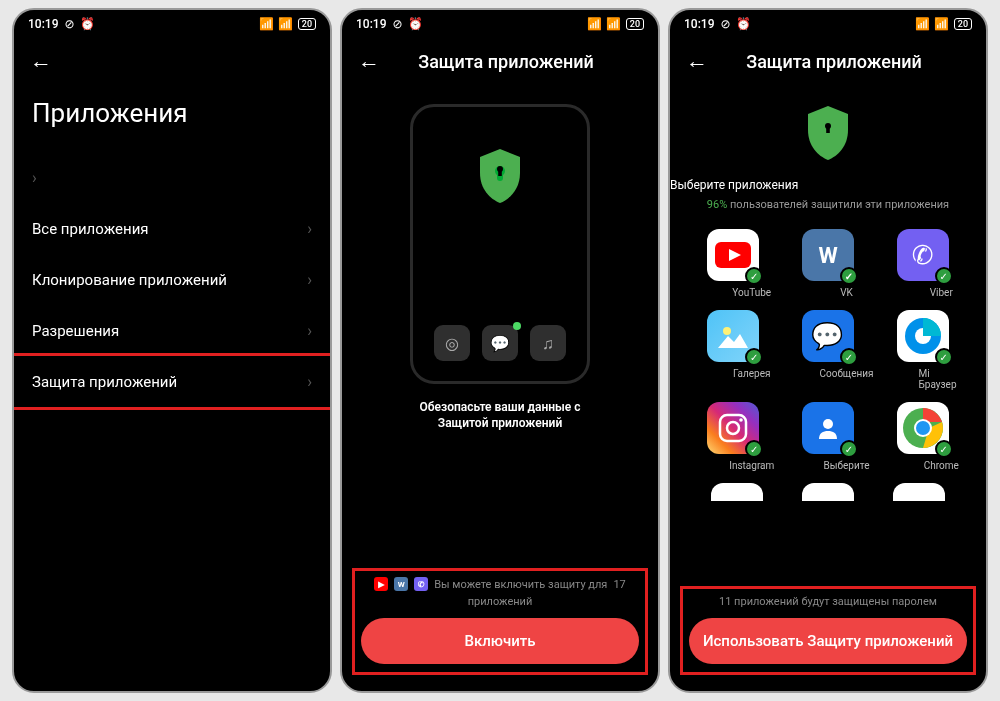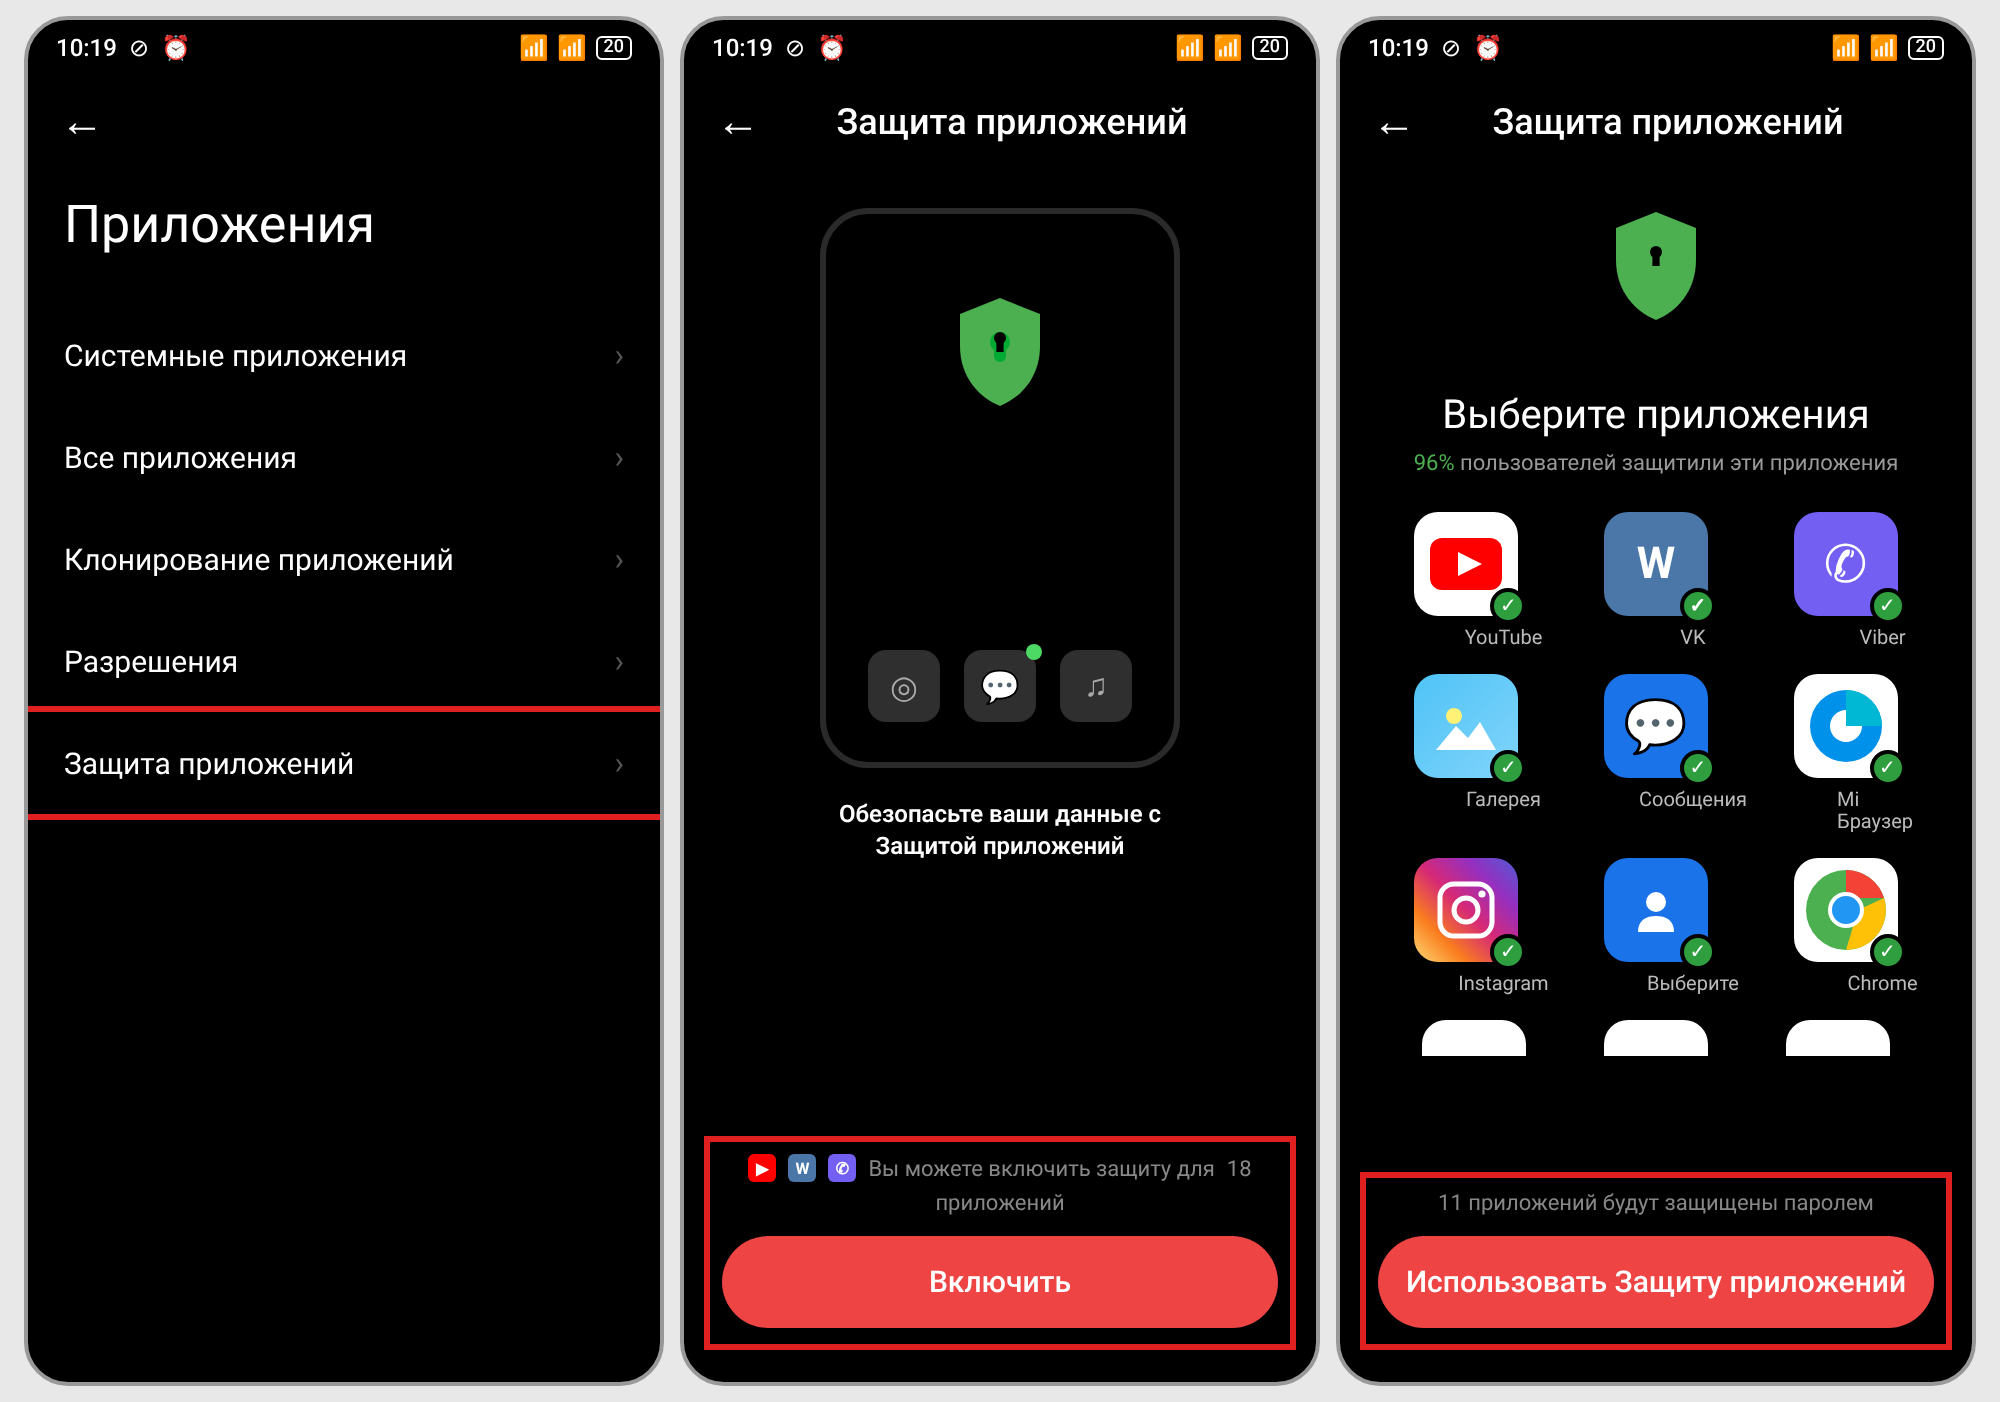--- a/index.html
+++ b/index.html
@@ -162,24 +162,23 @@
   .highlight-box {
     border: 3px solid #e02020;
     padding: 2px 6px 8px;
   }
   
   .shield3 {
     width: 48px;
     margin: 20px auto 12px;
   }
   .sel-title {
-    text-align: center;
-    font-size: 20px;
+    text-align: left;
+    font-size: 12px;
     margin-bottom: 6px;
-    margin-top: 17px;
   }
   .sel-sub {
     text-align: center;
     font-size: 11px;
     color: #999;
     margin-bottom: 18px;
   }
   .sel-sub .pct { color: #4caf50; }
   .app-grid {
     display: grid;
@@ -249,21 +248,20 @@
       <span>📶</span>
       <span style="border:1px solid #fff;border-radius:3px;padding:0 3px;font-size:9px;">20</span>
     </div>
   </div>
   <div class="back-row">
     <span class="back-arrow">←</span>
   </div>
   <div class="big-title">Приложения</div>
 
   <div class="list-item">
-    <span>Системные приложения</span>
     <span class="chev">›</span>
   </div>
   <div class="list-item">
     <span>Все приложения</span>
     <span class="chev">›</span>
   </div>
   <div class="list-item">
     <span>Клонирование приложений</span>
     <span class="chev">›</span>
   </div>
@@ -317,21 +315,21 @@
     <span>Защитой приложений</span>
   </div>
 
   <div class="bottom-area">
     <div class="highlight-box">
       <div class="hint-row">
         <span class="mini-icon" style="background:#f00;color:#fff">▶</span>
         <span class="mini-icon" style="background:#4a76a8;color:#fff">W</span>
         <span class="mini-icon" style="background:#7360f2;color:#fff">✆</span>
         <span>Вы можете включить защиту для</span>
-        <span>18</span>
+        <span>17</span>
       </div>
       <div class="hint-row" style="margin-top:-2px">
         <span>приложений</span>
       </div>
       <div class="big-btn">Включить</div>
     </div>
   </div>
 </div>
 
 <div class="phone">

